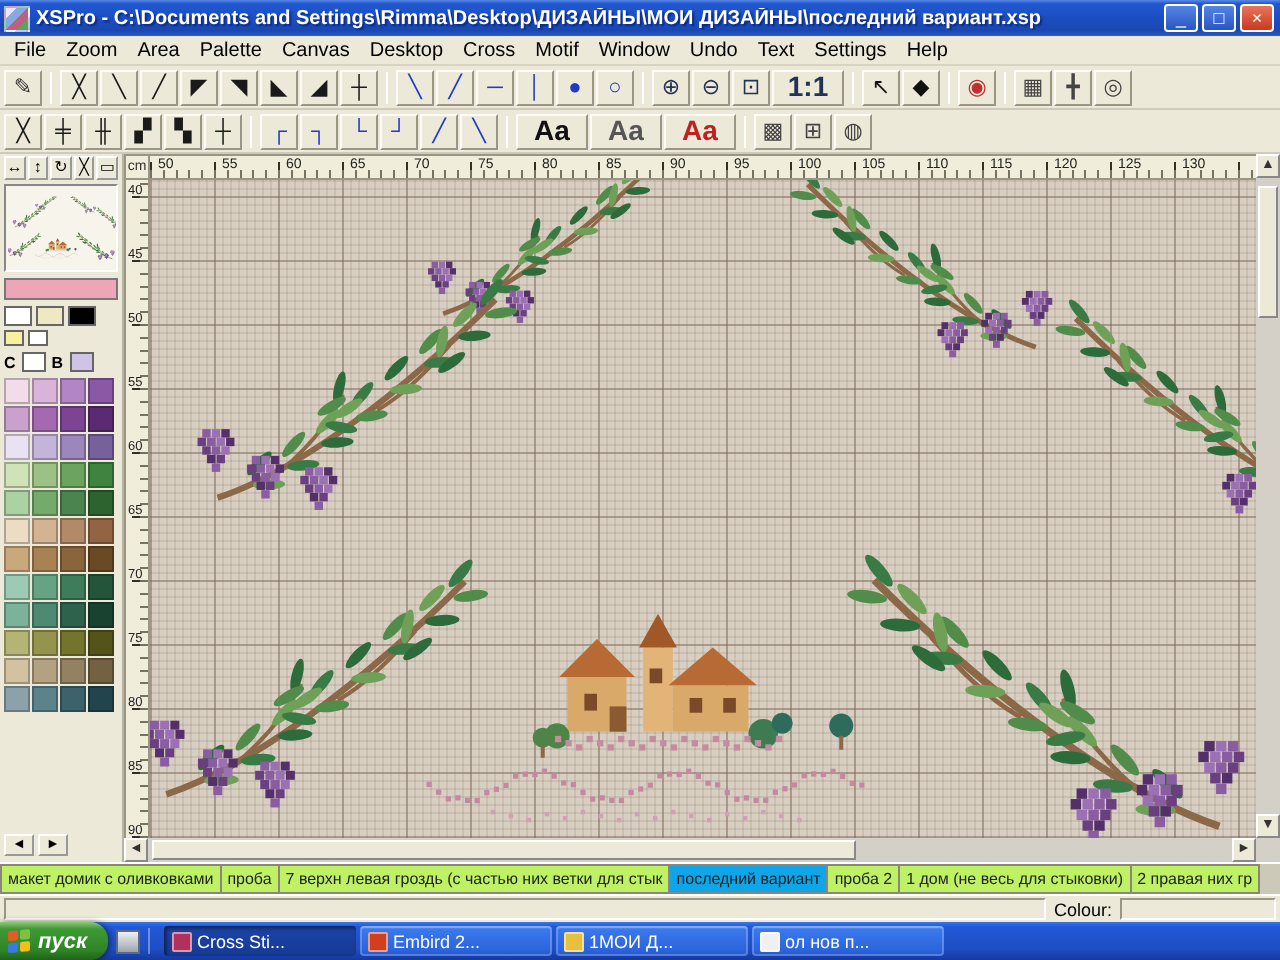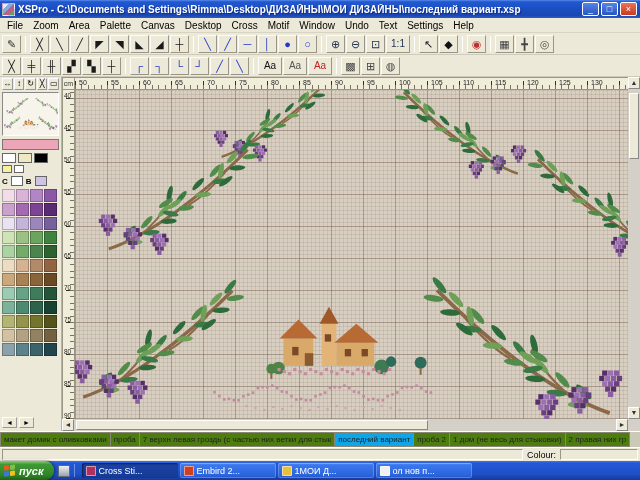--- a/index.html
+++ b/index.html
@@ -18,21 +18,21 @@
   .tb-ctrl.close{background:linear-gradient(180deg,#e8745c,#c83a20);}
 
   
   .menubar{height:15px;flex:none;display:flex;align-items:center;background:#ece9d8;border-bottom:1px solid #d8d4c4;padding-left:2px;}
   .menu-item{font-size:10px;padding:0 5px;color:#000;white-space:nowrap;}
 
   
   .toolbar{height:22px;flex:none;display:flex;align-items:center;background:#ece9d8;border-bottom:1px solid #cfcabc;padding:1px 2px;gap:1px;}
   .tb-btn{width:19px;height:18px;flex:none;font-size:11px;line-height:16px;text-align:center;background:#ece9d8;
     border:1px solid;border-color:#fdfcf8 #9a9684 #9a9684 #fdfcf8;overflow:hidden;}
-  .tb-btn.wide{width:24px;font-size:10px;font-weight:normal;line-height:15px;}
+  .tb-btn.wide{width:36px;font-size:14px;font-weight:bold;line-height:15px;}
   .tb-sep{width:1px;height:16px;background:#b0ac9c;border-right:1px solid #fff;margin:0 3px;flex:none;}
 
   
   .main{flex:1;display:flex;min-height:0;}
   .left-panel{width:62px;flex:none;background:#ece9d8;border-right:1px solid #b8b4a4;padding:1px 2px;display:flex;flex-direction:column;}
   .panel-tools{display:flex;gap:1px;margin-bottom:2px;}
   .pt-btn{width:11px;height:12px;font-size:8px;line-height:10px;text-align:center;border:1px solid;border-color:#fff #999 #999 #fff;background:#ece9d8;}
   .preview{height:44px;border:1px solid;border-color:#888 #fff #fff #888;background:#f7f4ec;margin-bottom:3px;display:flex;align-items:center;justify-content:center;overflow:hidden;}
   .coords{font-size:9px;font-weight:bold;line-height:11px;padding:0 1px;margin-bottom:6px;}
   .coords .cl{display:inline-block;width:15px;}
@@ -71,21 +71,21 @@
   .hscroll{position:absolute;left:0;bottom:0;right:12px;height:12px;background:#d4d0c8;display:flex;}
   .sa{width:12px;height:12px;flex:none;font-size:7px;line-height:10px;text-align:center;background:#ece9d8;border:1px solid;border-color:#fff #888 #888 #fff;color:#333;}
   .vtrack{flex:1;position:relative;}
   .vthumb{position:absolute;left:1px;right:1px;top:4px;height:66px;background:#ece9d8;border:1px solid;border-color:#fff #888 #888 #fff;}
   .htrack{flex:1;position:relative;}
   .hthumb{position:absolute;top:1px;bottom:1px;left:2px;width:65%;background:#ece9d8;border:1px solid;border-color:#fff #888 #888 #fff;}
   .corner-grip{position:absolute;right:0;bottom:0;width:12px;height:12px;background:#d4d0c8;}
 
   
   .tabbar{height:16px;flex:none;display:flex;align-items:stretch;background:#cdc9b8;border-top:1px solid #fff;overflow:hidden;}
-  .tab{font-size:8px;line-height:14px;padding:0 3px;background:#4d7c0f;border:1px solid #8a8678;border-left:none;white-space:nowrap;color:#222;flex:none;}
+  .tab{font-size:8px;line-height:14px;padding:0 3px;background:#bef264;border:1px solid #8a8678;border-left:none;white-space:nowrap;color:#222;flex:none;}
   .tab:first-child{border-left:1px solid #8a8678;}
   .tab.active{background:#0ea5e9;}
 
   
   .statusbar{height:14px;flex:none;display:flex;align-items:center;background:#ece9d8;padding:1px 2px;gap:2px;border-top:1px solid #fff;}
   .st-panel{height:11px;border:1px solid;border-color:#9a9684 #fff #fff #9a9684;}
   .st-main{flex:1;}
   .st-label{font-size:9px;padding:0 2px;color:#000;}
   .st-colour{width:78px;background:#ece9d8;}
 

